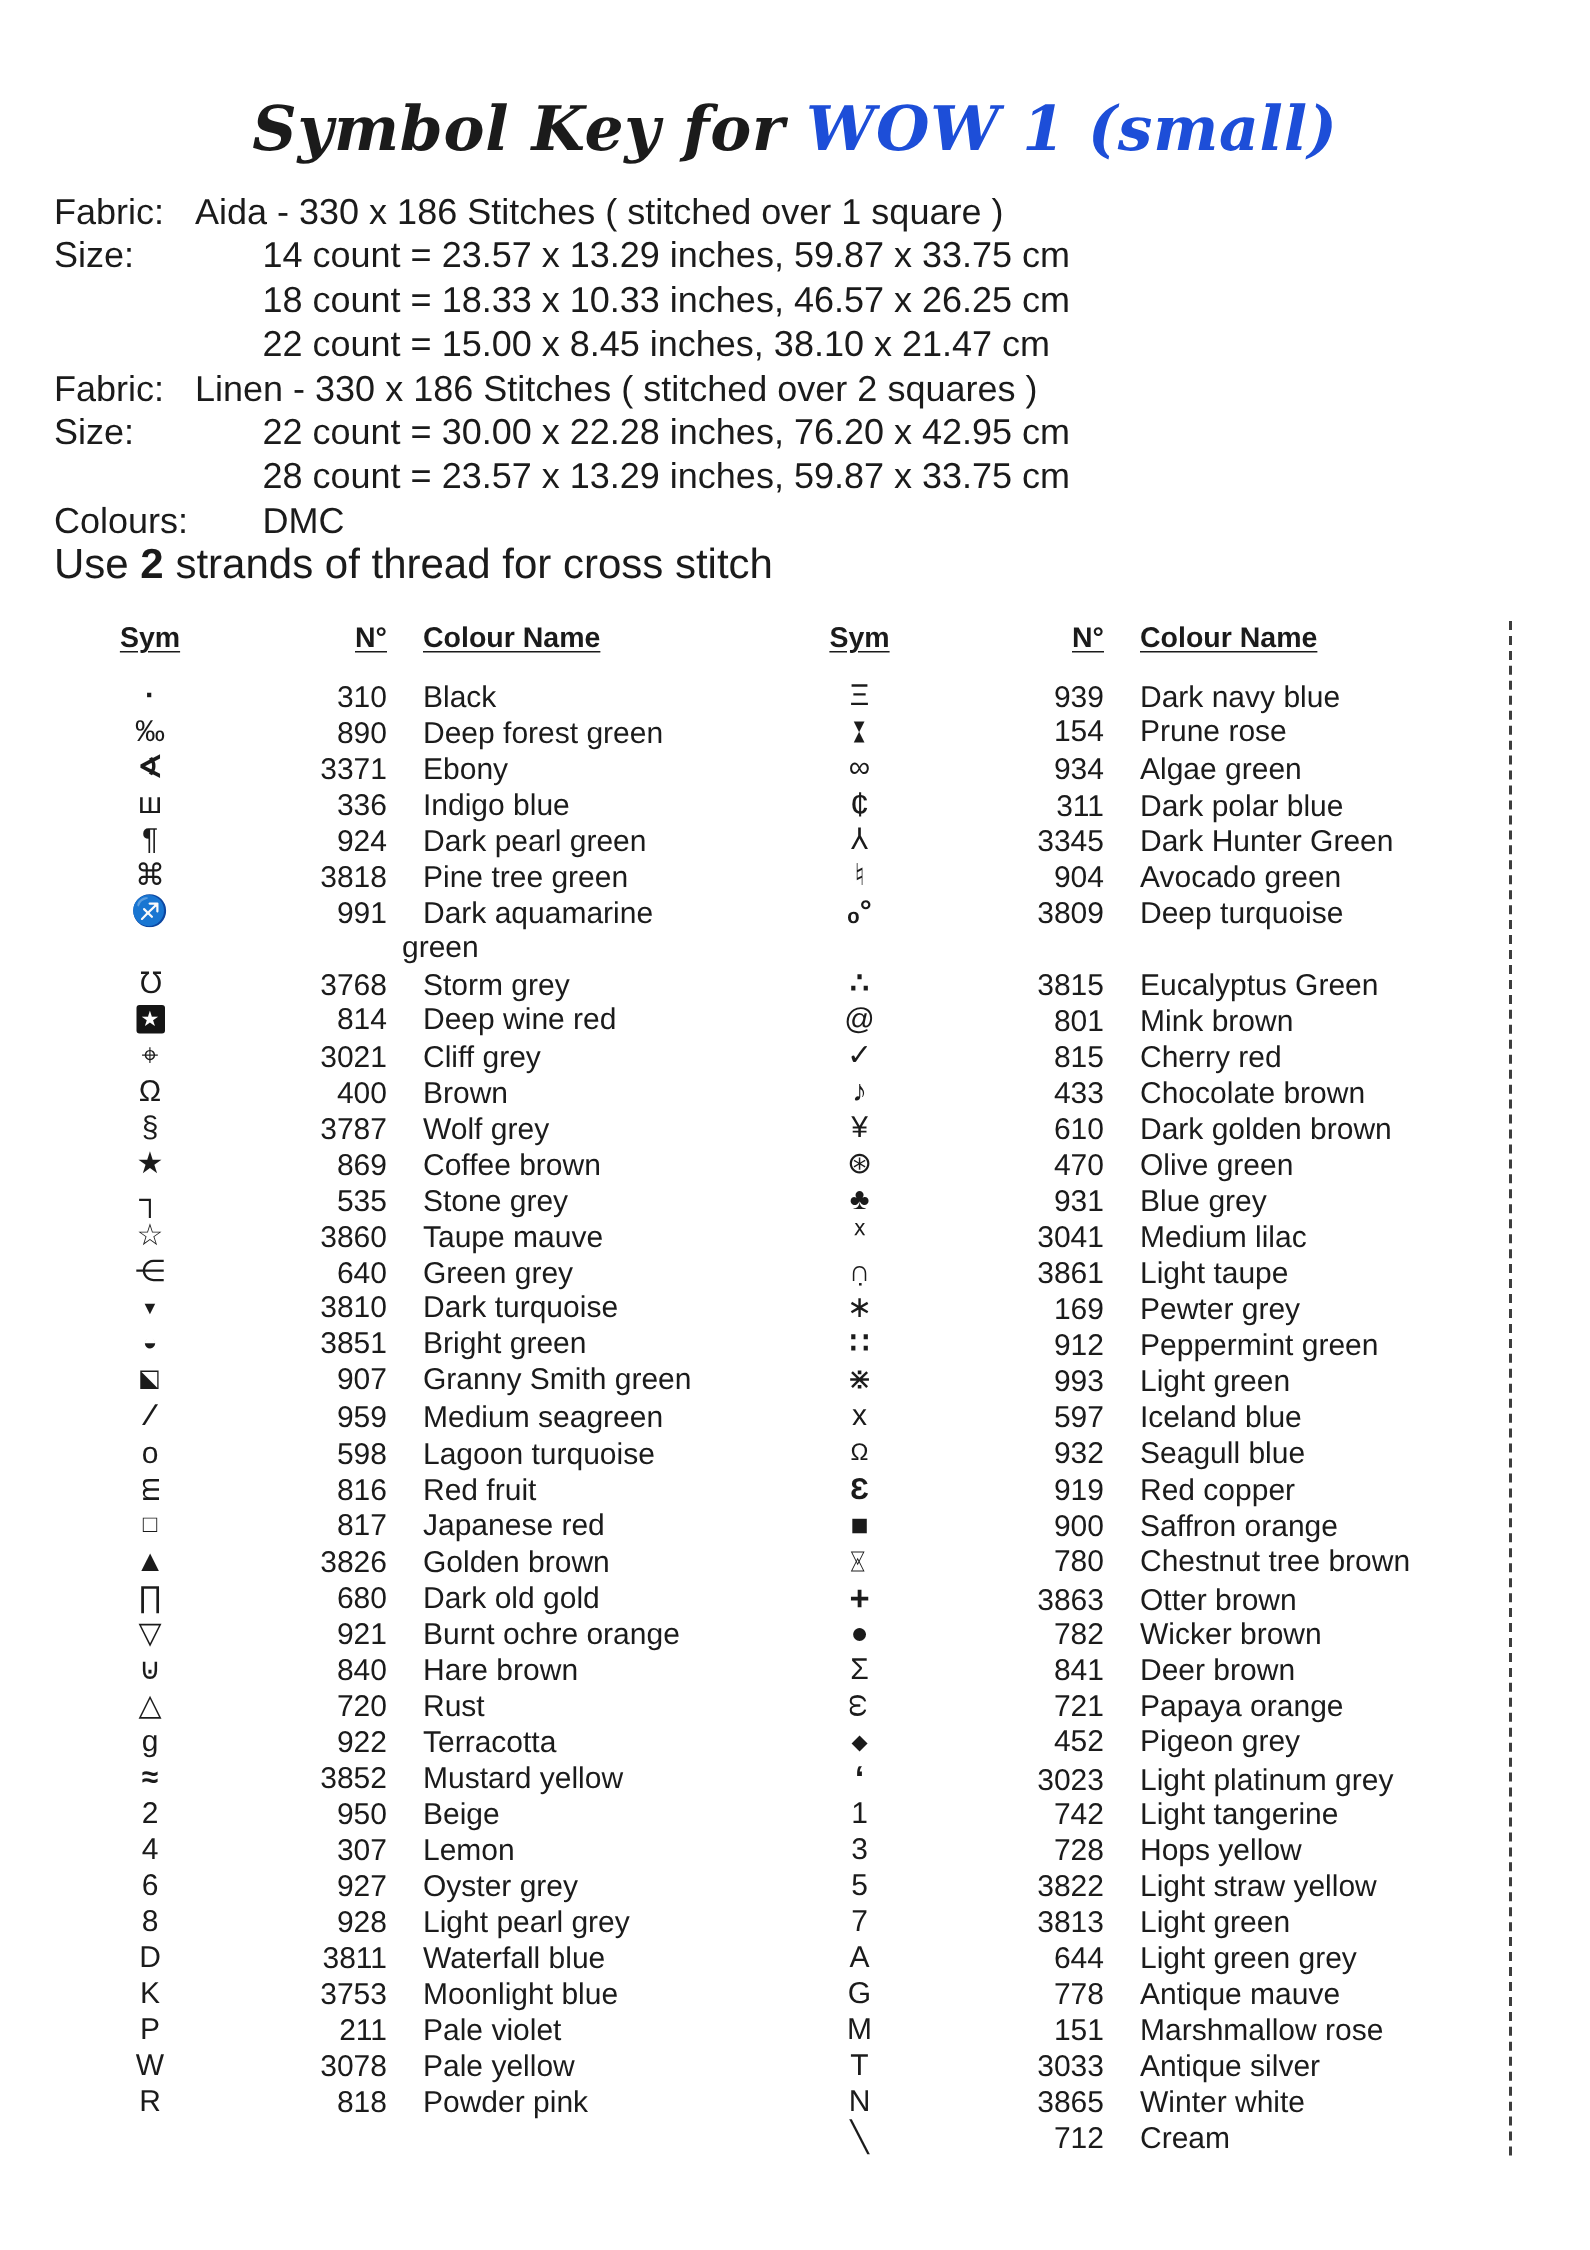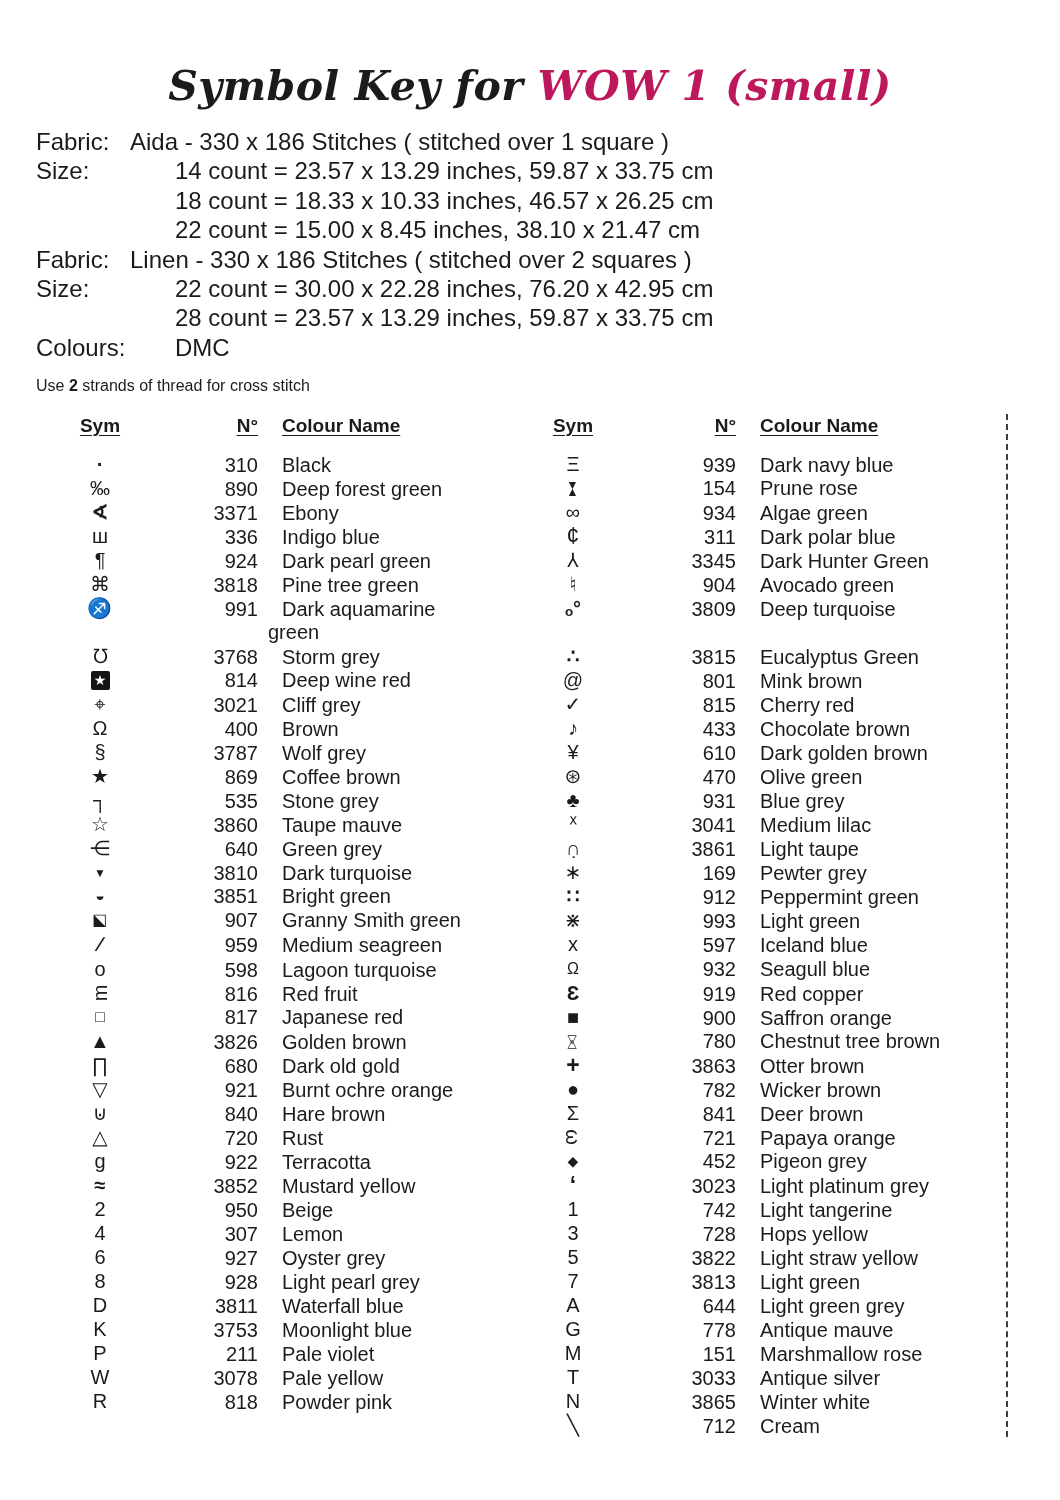--- a/index.html
+++ b/index.html
@@ -14,21 +14,21 @@
     text-align:center;margin:0;
     font-family:"DejaVu Serif",serif;font-style:italic;font-weight:bold;
     font-size:41px;letter-spacing:.5px;white-space:nowrap;
   }
   .t-red{margin-left:14px;}
   
   .specs{position:absolute;top:127px;left:36px;right:20px;}
   .spec-line{height:29.4px;line-height:29.4px;font-size:24px;white-space:nowrap;}
   .spec-label{display:inline-block;width:94px;font-weight:normal;}
   .spec-text.ind{margin-left:45px;}
-  .useline{position:absolute;top:371px;left:36px;font-size:16px;line-height:29px;}
+  .useline{position:absolute;top:361px;left:36px;font-size:28px;line-height:29px;}
   
   .key{position:absolute;top:414px;left:0;width:1060px;}
   .col{position:absolute;top:0;}
   .colL{left:60px;width:462px;}
   .colR{left:535px;width:471px;border-right:2px dashed #3d3d3d;}
   .row{display:grid;height:24.05px;line-height:24.05px;align-items:center;}
   .colL .row{grid-template-columns:80px 118px 1fr;}
   .colR .row{grid-template-columns:76px 125px 1fr;}
   .hrow{margin-bottom:13.5px;}
   .h{font-size:19px;text-decoration:underline;text-underline-offset:3px;font-weight:bold;}
@@ -54,21 +54,21 @@
     display:inline-block;background:#151515;color:#ffffff;
     width:19px;height:19px;line-height:19px;font-size:14px;
     text-align:center;vertical-align:middle;border-radius:2px;font-weight:normal;
   }
 </style>
 </head>
 <body>
 
 <div class="page">
 
-  <h1 class="title"><span class="t-black">Symbol Key for</span><span class="t-red" style="color: #be185d;">WOW 1 (small)</span></h1>
+  <h1 class="title"><span class="t-black">Symbol Key for</span><span class="t-red" style="color: #1d4ed8;">WOW 1 (small)</span></h1>
 
   <div class="specs" id="specs">
       <div class="spec-line"><span class="spec-label">Fabric:</span><span class="spec-text">Aida -  330 x 186 Stitches ( stitched over 1 square )</span></div>
       <div class="spec-line"><span class="spec-label">Size:</span><span class="spec-text ind">14 count  = 23.57 x 13.29 inches, 59.87 x 33.75 cm</span></div>
       <div class="spec-line"><span class="spec-label"></span><span class="spec-text ind">18 count  = 18.33 x 10.33 inches, 46.57 x 26.25 cm</span></div>
       <div class="spec-line"><span class="spec-label"></span><span class="spec-text ind">22 count  = 15.00 x 8.45 inches, 38.10 x 21.47 cm</span></div>
       <div class="spec-line"><span class="spec-label">Fabric:</span><span class="spec-text">Linen -  330 x 186 Stitches ( stitched over 2 squares )</span></div>
       <div class="spec-line"><span class="spec-label">Size:</span><span class="spec-text ind">22 count  = 30.00 x 22.28 inches, 76.20 x 42.95 cm</span></div>
       <div class="spec-line"><span class="spec-label"></span><span class="spec-text ind">28 count  = 23.57 x 13.29 inches, 59.87 x 33.75 cm</span></div>
       <div class="spec-line"><span class="spec-label">Colours:</span><span class="spec-text ind">DMC</span></div>

